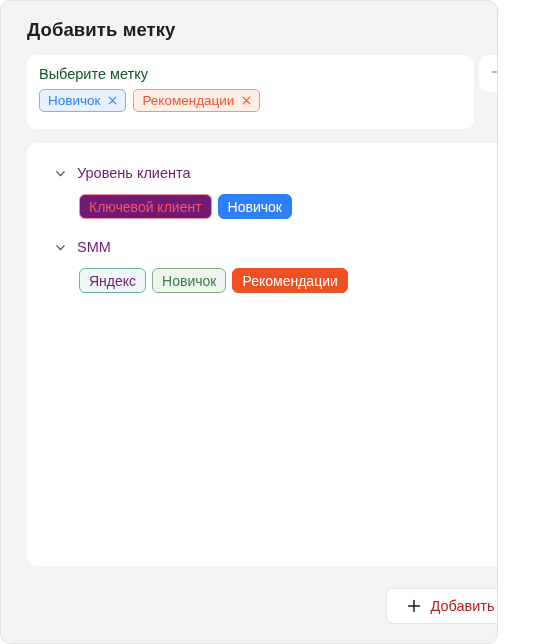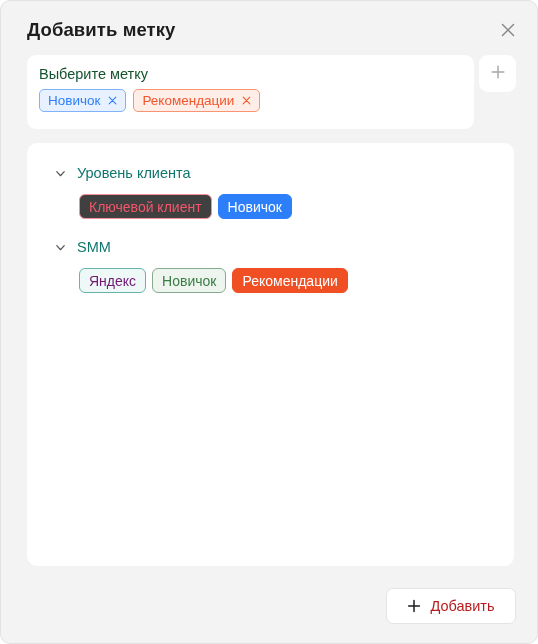--- a/index.html
+++ b/index.html
@@ -8,21 +8,21 @@
   }
   body {
     width: 538px;
     height: 644px;
     background: #ffffff;
     font-family: "Liberation Sans", sans-serif;
     -webkit-font-smoothing: antialiased;
   }
   #modal-root {
     position: relative;
-    width: 538px;
+    width: 498px;
     height: 644px;
     box-sizing: border-box;
     background: #f3f3f3;
     border: 1px solid #e2e2e2;
     border-radius: 10px;
     overflow: hidden;
   }
 
   
   .modal-header {
@@ -148,21 +148,21 @@
   .chevron {
     display: inline-flex;
     width: 14px;
     height: 14px;
     align-items: center;
     justify-content: center;
     flex: none;
   }
   .group-name {
     font-size: 14.5px;
-    color: #0f766e;
+    color: #701a75;
     white-space: nowrap;
   }
   .group-tags {
     display: flex;
     flex-wrap: wrap;
     gap: 6px;
     margin: 9px 0 16px 36px;
   }
   .tag-chip {
     display: inline-flex;
@@ -268,21 +268,21 @@
     <div class="group">
       <div class="group-header">
         <span class="chevron">
           <svg width="13" height="13" viewBox="0 0 14 14" aria-hidden="true">
             <path d="M3 5 L7 9.4 L11 5" fill="none" stroke="#555555" stroke-width="1.3" stroke-linecap="round" stroke-linejoin="round"></path>
           </svg>
         </span>
         <span class="group-name">Уровень клиента</span>
       </div>
       <div class="group-tags">
-        <span class="tag-chip" style="color:#f2566a;border-color:#f7909c;background:#404040;">
+        <span class="tag-chip" style="color:#f2566a;border-color:#f7909c;background:#701a75;">
           <span>Ключевой клиент</span>
         </span>
         <span class="tag-chip" style="color:#ffffff;border-color:#2d7ff9;background:#2d7ff9;">
           <span>Новичок</span>
         </span>
       </div>
     </div>
 
     <div class="group">
       <div class="group-header">

